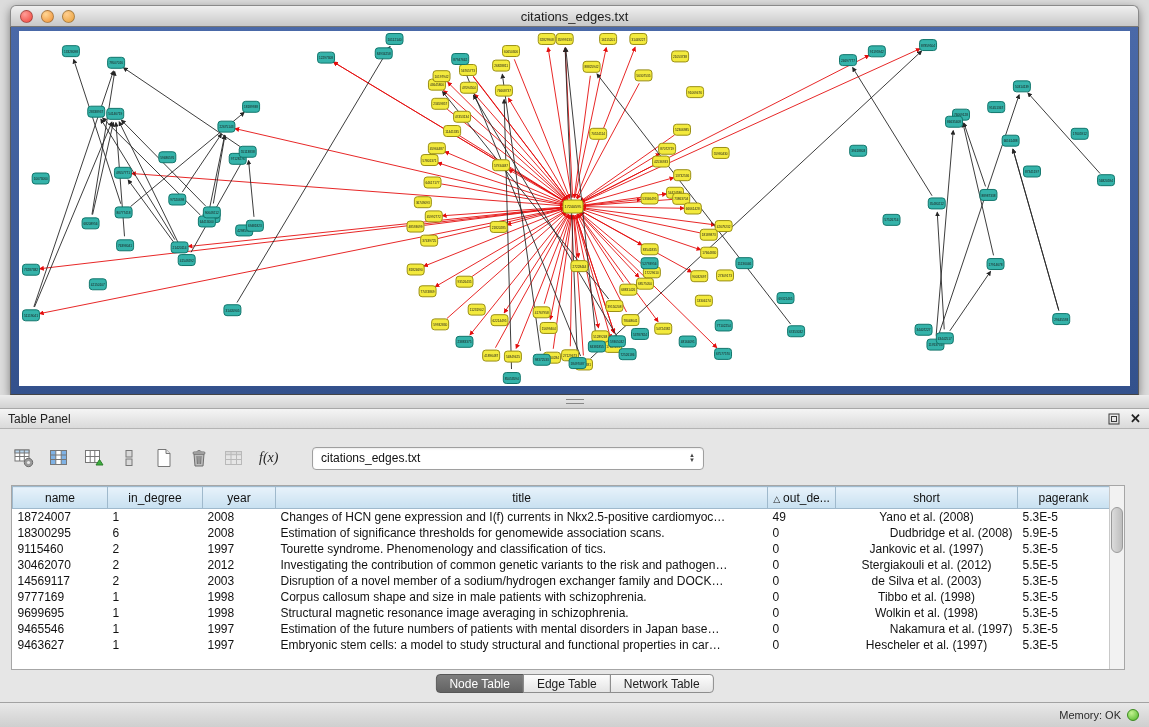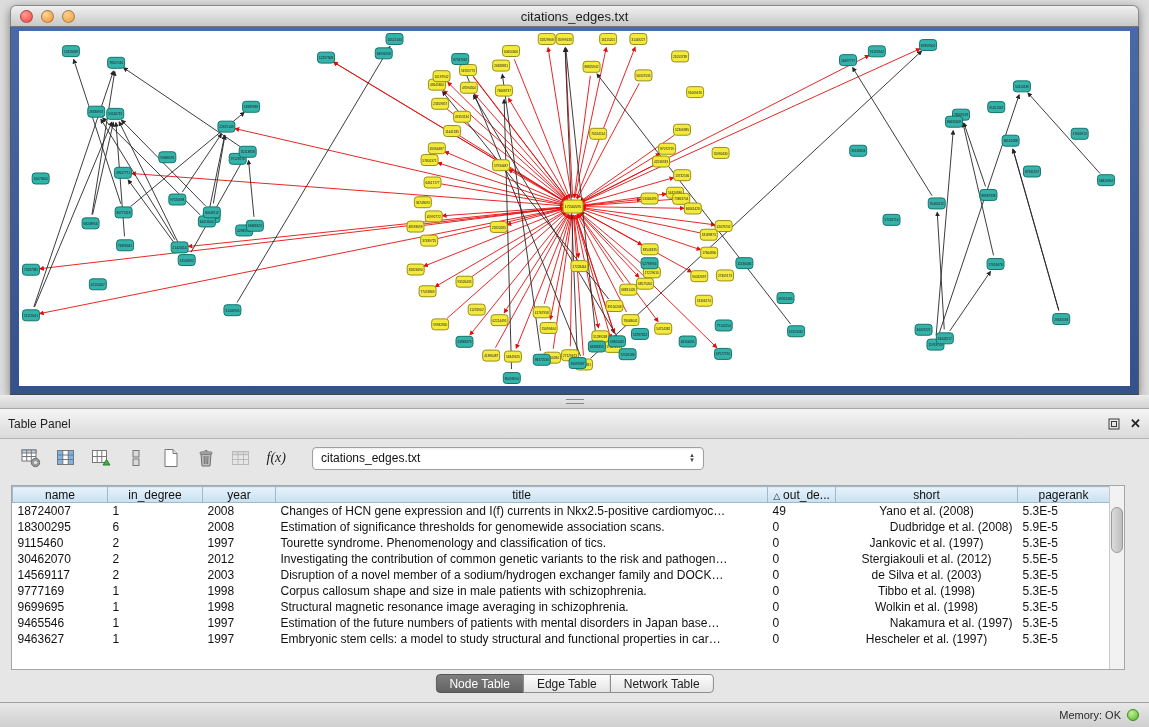--- a/index.html
+++ b/index.html
@@ -24,43 +24,43 @@
   #graph-svg { display:block; width:100%; height:100%; }
 
   
   .splitter { position:absolute; left:0; top:395px; width:1149px; height:14px;
     background:linear-gradient(#ececec,#d2d2d2); border-bottom:1px solid #a8a8a8; }
   .splitter .grip { position:absolute; left:50%; top:4px; width:18px; height:5px;
     transform:translateX(-50%); border-top:1px solid #888; border-bottom:1px solid #888; }
 
   
   .table-panel { position:absolute; left:0; top:409px; width:1149px; height:293px; background:#e6e6e6; }
-  .panel-header { height:30px; display:flex; align-items:center; padding:0 8px;
+  .panel-header { height:20px; display:flex; align-items:center; padding:0 8px;
     background:linear-gradient(#f5f5f5,#dadada); border-bottom:1px solid #b4b4b4; }
   .panel-title { font-size:12px; color:#222; }
   .flex-spacer { flex:1; }
   .float-ic { margin-right:10px; cursor:default; display:flex; align-items:center; }
   .close-ic { font-weight:bold; font-size:13px; color:#222; cursor:default; }
   .close-ic::before { content:"✕"; }
 
   .toolbar { position:absolute; top:34px; left:14px; height:30px; display:flex; align-items:center; gap:8px; }
-  .tool-btn { width:27px; height:27px; display:flex; align-items:center; justify-content:flex-end;
+  .tool-btn { width:27px; height:27px; display:flex; align-items:center; justify-content:flex-start;
     border-radius:4px; }
   .fx { font-family:"Liberation Serif", serif; font-style:italic; font-size:14px; color:#222; }
   .combo { margin-left:18px; width:392px; height:23px; background:#fff; border:1px solid #9f9f9f;
     border-radius:4px; display:flex; align-items:center; padding:0 8px; font-size:12px; color:#111; box-shadow:inset 0 1px 2px rgba(0,0,0,.08); }
   .combo-value { flex:1; overflow:hidden; white-space:nowrap; }
   .combo-arrows { display:flex; flex-direction:column; font-size:6px; line-height:5px; color:#444; }
   .combo-arrows::before { content:"▲"; }
   .combo-arrows::after { content:"▼"; }
 
   .table-wrap { position:absolute; top:76px; left:11px; width:1114px; height:185px;
     background:#fff; border:1px solid #a6a6a6; overflow:hidden; }
   table { border-collapse:collapse; table-layout:fixed; width:1097px; font-size:12px; }
-  thead th { height:16px; background:linear-gradient(#e7f2fb,#c8e0f0); border:1px solid #9fb9cc;
+  thead th { height:22px; background:linear-gradient(#e7f2fb,#c8e0f0); border:1px solid #9fb9cc;
     font-weight:normal; font-size:12px; color:#111; overflow:hidden; white-space:nowrap; }
   thead th .sort { font-size:9px; margin-right:3px; color:#222; }
   tbody td { height:16px; padding:0 5px; white-space:nowrap; overflow:hidden; color:#111; }
   .vscroll { position:absolute; right:0; top:0; bottom:0; width:15px; background:#f2f2f2; border-left:1px solid #c9c9c9; }
   .vscroll .thumb { position:absolute; left:1px; top:21px; width:12px; height:46px;
     background:linear-gradient(90deg,#dcdcdc,#bdbdbd); border:1px solid #9a9a9a; border-radius:6px; }
 
   .tabs { position:absolute; left:50%; bottom:9px; transform:translateX(-50%); display:flex; }
   .tab { height:19px; line-height:18px; padding:0 13px; font-size:12px; color:#1d1d1d;
     background:linear-gradient(#fdfdfd,#e4e4e4); border:1px solid #8d8d8d; cursor:default; }

